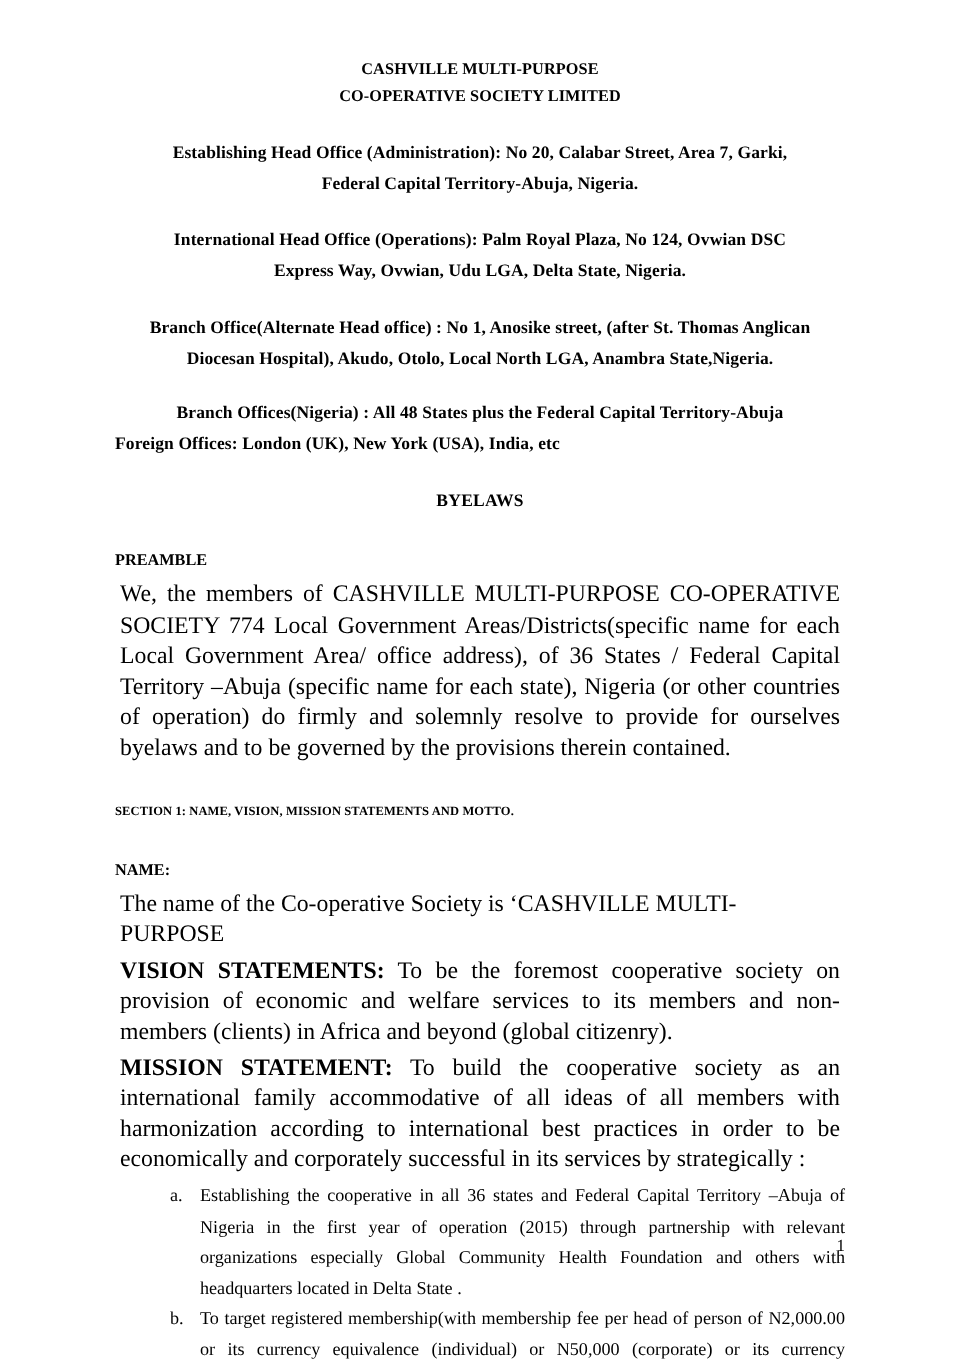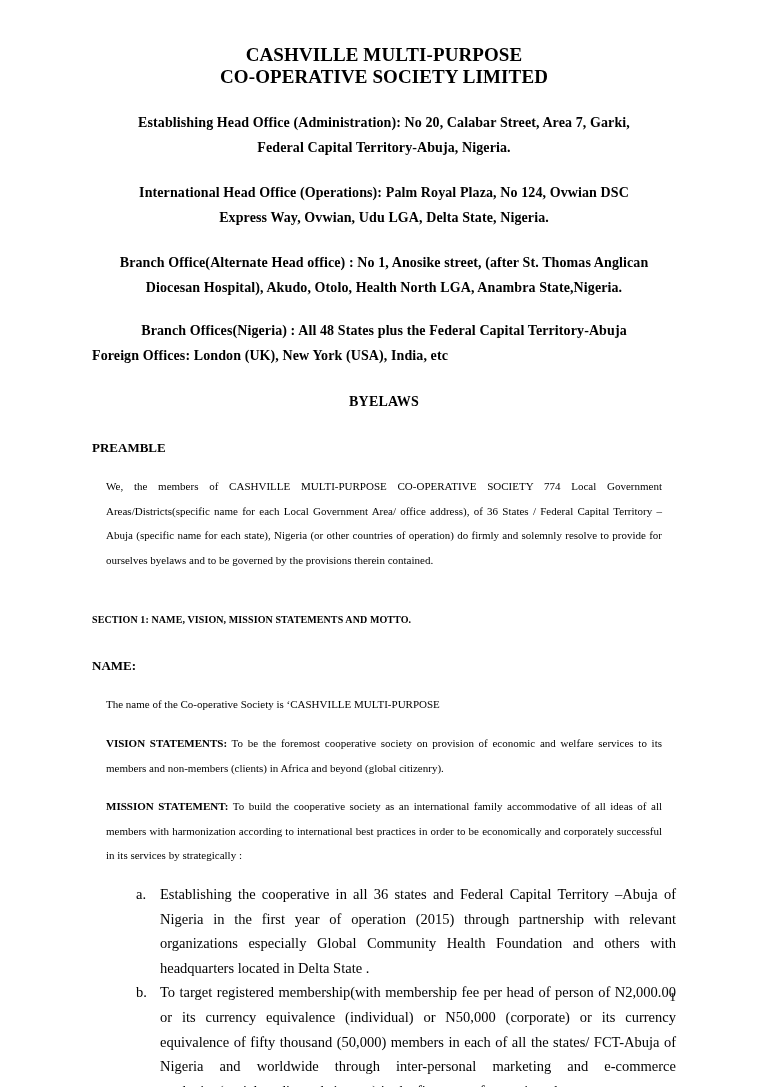--- a/index.html
+++ b/index.html
@@ -24,21 +24,21 @@
     padding: 44px 92px 0 92px;
   }
   .content {
     width: 584px;
   }
 
   
   .title-line {
     text-align: center;
     font-weight: bold;
-    font-size: 19px;
+    font-size: 13px;
     line-height: 22px;
     letter-spacing: 0.1px;
   }
   .addr-block {
     text-align: center;
     font-weight: bold;
     font-size: 14px;
     line-height: 25px;
     letter-spacing: 0.1px;
   }
@@ -59,23 +59,23 @@
 
   
   .label-bold {
     font-weight: bold;
     font-size: 13px;
     line-height: 24px;
   }
   .body-par {
     text-align: justify;
     text-justify: inter-word;
-    font-size: 11px;
+    font-size: 19px;
     line-height: 24.6px;
-    margin: 14px;
+    margin: 4px;
   }
   .body-par.plain {
     text-align: left;
   }
   .section-head {
     font-weight: bold;
     font-size: 10px;
     line-height: 24px;
     letter-spacing: 0.1px;
   }
@@ -138,21 +138,21 @@
 
     <div class="addr-block">
       <div>International Head Office (Operations): Palm Royal Plaza, No 124, Ovwian DSC</div>
       <div>Express Way, Ovwian, Udu LGA, Delta State, Nigeria.</div>
     </div>
 
     <div class="spacer-20"></div>
 
     <div class="addr-block">
       <div>Branch Office(Alternate Head office) : No  1, Anosike street, (after St. Thomas Anglican</div>
-      <div>Diocesan Hospital), Akudo, Otolo, Health North LGA, Anambra State,Nigeria.</div>
+      <div>Diocesan Hospital), Akudo, Otolo, Local North LGA, Anambra State,Nigeria.</div>
     </div>
 
     <div class="spacer-18"></div>
 
     <div class="addr-block">
       <div>Branch Offices(Nigeria) : All 48 States plus the Federal Capital Territory-Abuja</div>
     </div>
 
     <div class="addr-block left">
       <div>Foreign Offices: London (UK), New York (USA), India, etc</div>

